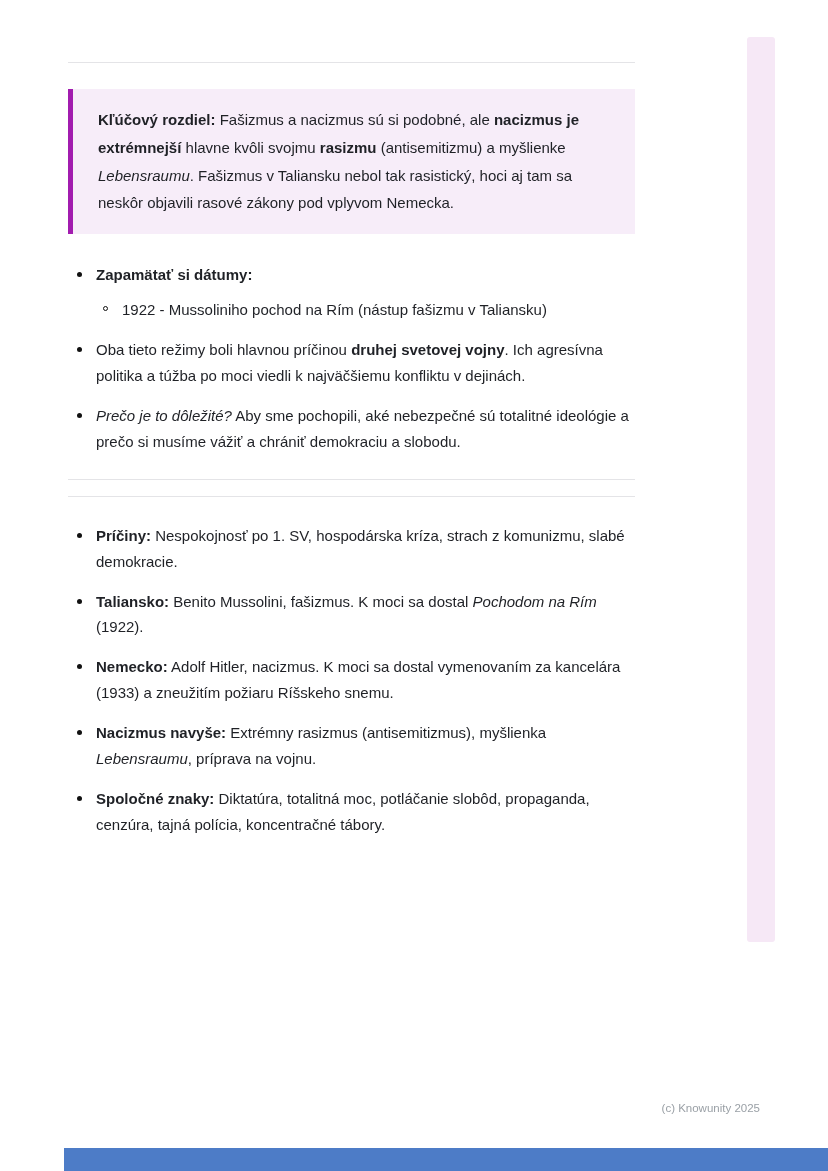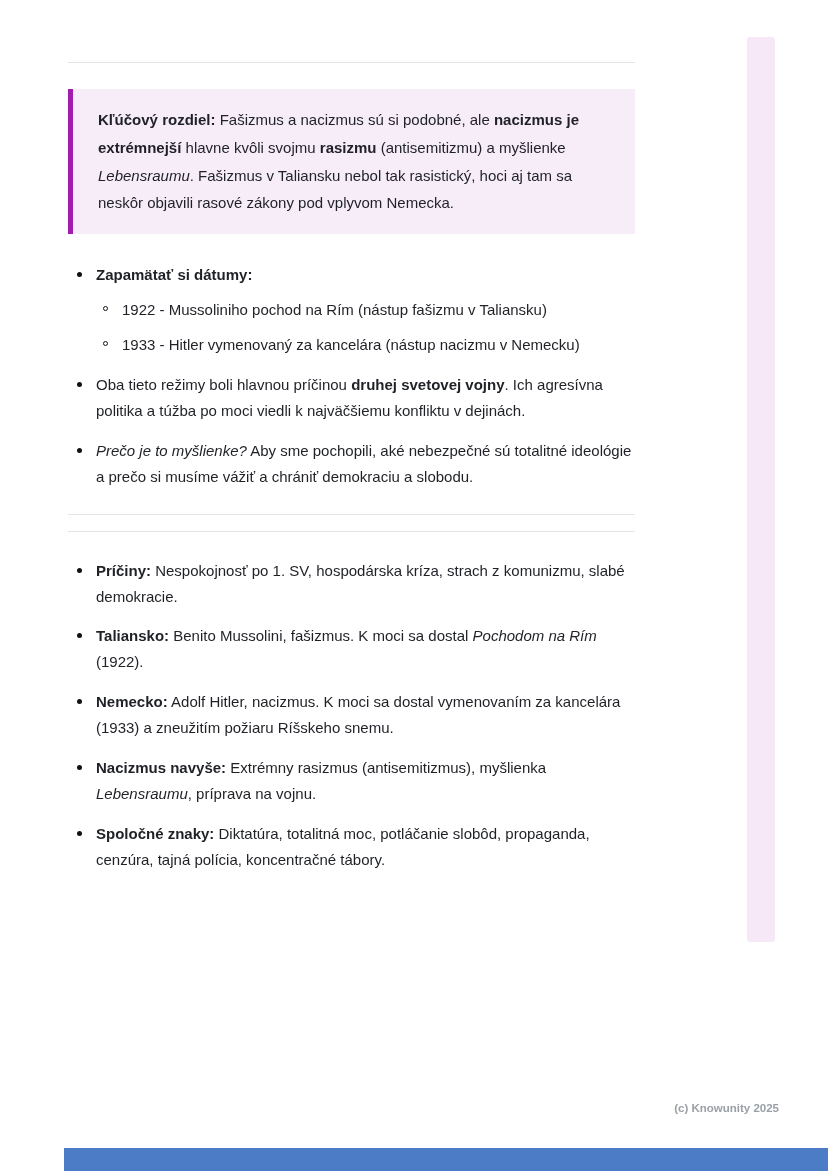--- a/index.html
+++ b/index.html
@@ -92,24 +92,23 @@
   }
   .side-strip{
     position:absolute;
     left:747px; top:37px;
     width:28px; height:905px;
     background:var(--strip);
     border-radius:3px;
   }
   .footer-credit{
     position:absolute;
-    top:1102px; right:49px;
+    top:1102px; right:68px;
     font-size:11.5px;
     color:var(--muted);
-    font-weight:bold;
   }
   .bottom-bar{
     position:absolute;
     left:64px; right:0;
     top:1148px; height:23px;
     background:var(--bottombar);
   }
 </style>
 </head>
 <body>
@@ -126,33 +125,29 @@
 
     <ul class="blist">
       <li>
         <span class="bullet"></span>
         <span class="rich"><span class="b">Zapamätať si dátumy:</span></span>
         <ul class="sublist">
           <li>
             <span class="bullet-o"></span>
             <span class="rich"><span>1922 - Mussoliniho pochod na Rím (nástup fašizmu v Taliansku)</span></span>
           </li>
-          <li>
-            <span class="bullet-o"></span>
-            <span class="rich"><span>1933 - Hitler vymenovaný za kancelára (nástup nacizmu v Nemecku)</span></span>
-          </li>
         </ul>
       </li>
       <li>
         <span class="bullet"></span>
         <span class="rich"><span>Oba tieto režimy boli hlavnou príčinou </span><span class="b">druhej svetovej vojny</span><span>. Ich agresívna politika a túžba po moci viedli k najväčšiemu konfliktu v dejinách.</span></span>
       </li>
       <li>
         <span class="bullet"></span>
-        <span class="rich"><span class="i">Prečo je to myšlienke?</span><span> Aby sme pochopili, aké nebezpečné sú totalitné ideológie a prečo si musíme vážiť a chrániť demokraciu a slobodu.</span></span>
+        <span class="rich"><span class="i">Prečo je to dôležité?</span><span> Aby sme pochopili, aké nebezpečné sú totalitné ideológie a prečo si musíme vážiť a chrániť demokraciu a slobodu.</span></span>
       </li>
     </ul>
 
     <div class="divider mid"></div>
 
 
     <div class="divider under-heading"></div>
 
     <ul class="blist summary">
       <li>

